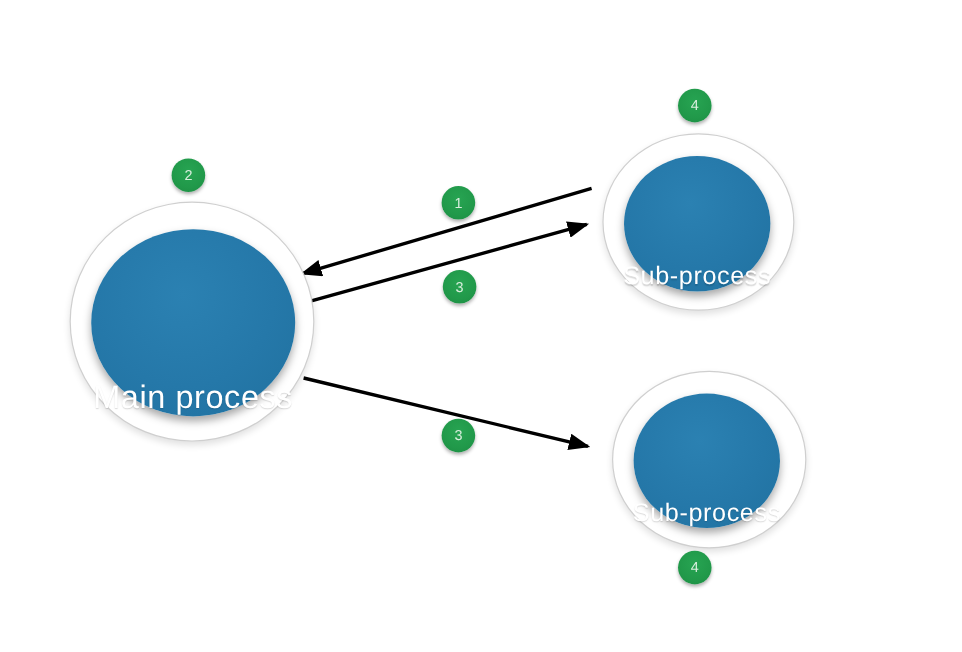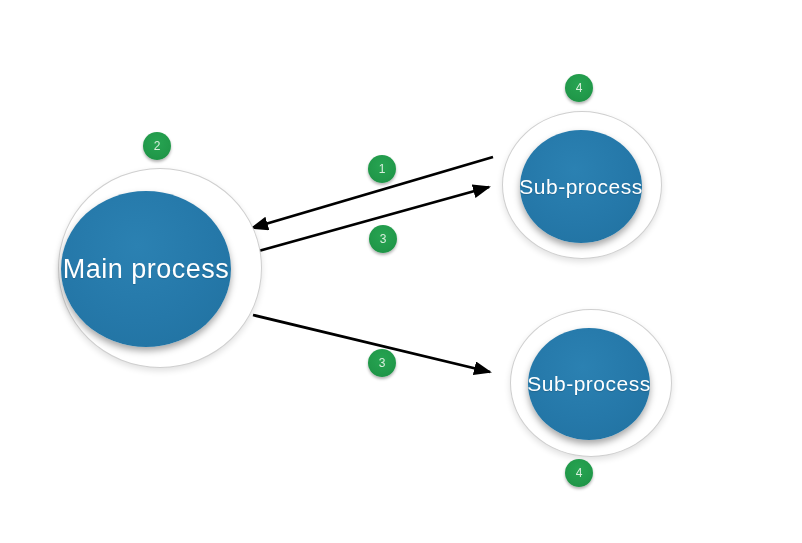--- a/index.html
+++ b/index.html
@@ -26,21 +26,21 @@
     background: #ffffff;
     border: 1px solid #cfcfcf;
     border-radius: 50%;
     box-shadow: 0 3px 6px rgba(0,0,0,0.12);
   }
   .node {
     position: absolute;
     background: radial-gradient(circle at 45% 35%, #2b81b2 0%, #2578a9 55%, #20719f 100%);
     border-radius: 50%;
     display: flex;
-    align-items: center;
+    align-items: flex-end;
     justify-content: center;
     box-shadow: 0 4px 7px rgba(0,0,0,0.35);
   }
   .node-label {
     color: #ffffff;
     font-weight: 300;
     letter-spacing: 0.5px;
     white-space: nowrap;
     text-shadow: 0 1px 1px rgba(0,0,0,0.15);
   }
@@ -71,21 +71,21 @@
       <marker id="arrowhead" markerUnits="userSpaceOnUse" markerWidth="18" markerHeight="14" refX="16" refY="7" orient="auto">
         <path d="M0,0 L18,7 L0,14 z" fill="#000000"></path>
       </marker>
     </defs>
     <line x1="493" y1="157" x2="252" y2="228" stroke="#000000" stroke-width="2.8" marker-end="url(#arrowhead)"></line>
     <line x1="255" y1="252" x2="489" y2="187" stroke="#000000" stroke-width="2.8" marker-end="url(#arrowhead)"></line>
     <line x1="253" y1="315" x2="490" y2="372" stroke="#000000" stroke-width="2.8" marker-end="url(#arrowhead)"></line>
   </svg>
 
   <div class="halo" style="left:58px; top:168px; width:202px; height:198px;"></div>
-  <div class="node" style="left:61px; top:191px; width:170px; height:156px;">
+  <div class="node" style="left:76px; top:191px; width:170px; height:156px;">
     <span class="node-label main">Main process</span>
   </div>
 
   <div class="halo" style="left:502px; top:111px; width:158px; height:146px;"></div>
   <div class="node" style="left:520px; top:130px; width:122px; height:113px;">
     <span class="node-label sub">Sub-process</span>
   </div>
 
   <div class="halo" style="left:510px; top:309px; width:160px; height:146px;"></div>
   <div class="node" style="left:528px; top:328px; width:122px; height:112px;">

